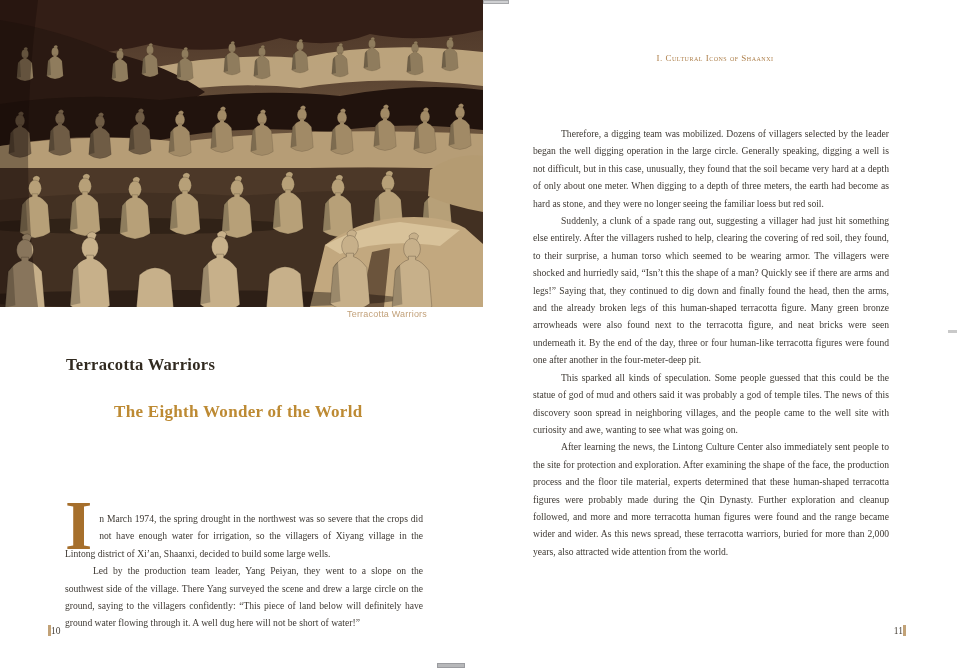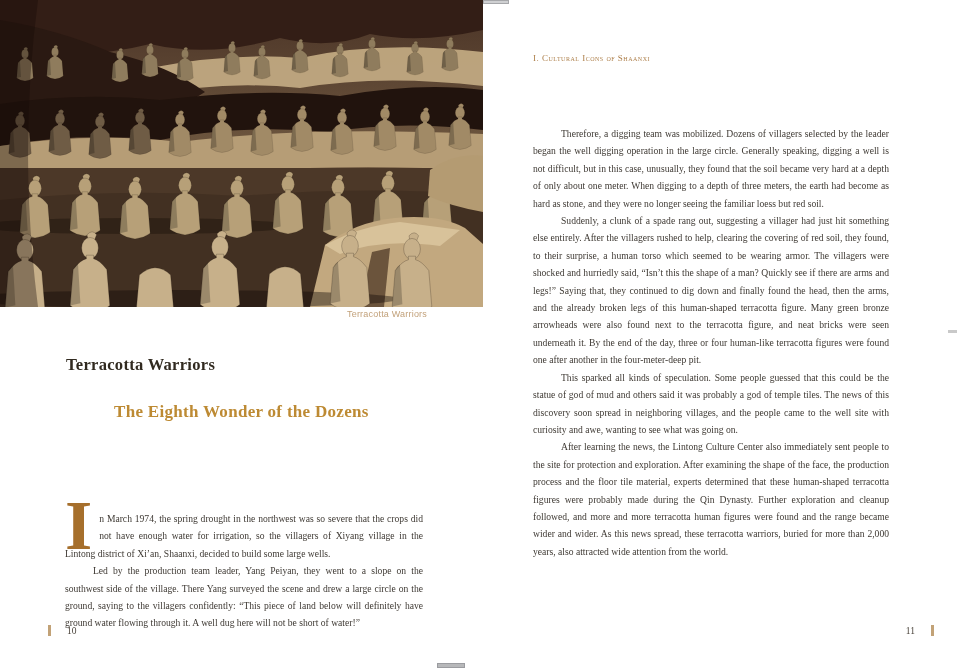--- a/index.html
+++ b/index.html
@@ -22,27 +22,27 @@
     color:#bd8a33;letter-spacing:.3px;
   }
   .body-text{font-size:9.6px;line-height:17.4px;color:#3e3933;margin-top:44px;}
   .body-text p{margin:0;text-indent:28px;text-align:justify;}
   .body-left{position:absolute;left:65px;top:466px;width:358px;}
   .body-left p.first{text-indent:0;}
   .dropcap{
     float:left;font-size:70px;line-height:34px;height:34px;margin:0 7px 0 0;
     font-weight:bold;color:#a66f2c;position:relative;top:-1px;
   }
-  .pageno{position:absolute;top:625px;font-size:9.5px;color:#49423a;display:flex;align-items:center;gap:16px;}
+  .pageno{position:absolute;top:625px;font-size:9.5px;color:#49423a;display:flex;align-items:center;gap:0;}
   .pageno-left{left:48px;}
-  .pageno-right{left:561px;width:373px;justify-content:flex-end;}
+  .pageno-right{left:533px;width:373px;justify-content:flex-end;}
   .pagebar{display:inline-block;width:3px;height:11px;background:#c2a277;}
   
   .running-header{
-    position:absolute;left:533px;top:53px;width:364px;text-align:left;
+    position:absolute;left:533px;top:53px;width:364px;text-align:center;
     font-size:9px;color:#ad7f4a;font-variant:small-caps;letter-spacing:.5px;
   }
   .body-right{position:absolute;left:533px;top:81px;width:356px;}
   
   .thumb{position:absolute;background:#cfd0d2;border:1px solid #a6a7aa;box-sizing:border-box;}
   .thumb-top{left:483px;top:0;width:26px;height:4px;}
   .thumb-bottom{left:437px;top:663px;width:28px;height:5px;background:#b7b8ba;border-color:#9b9ca0;}
   .thumb-right{left:948px;top:330px;width:9px;height:3px;background:#c9c9c9;border:none;}
 </style>
 </head>
@@ -143,21 +143,21 @@
       <use href="#w" transform="translate(412,297) scale(1.2)"></use>
     </g>
 
     <path d="M0,0 H38 Q18,150 38,307 H0 Z" fill="rgba(20,10,6,.35)"></path>
   </svg>
 
   <div class="photo-caption">Terracotta Warriors</div>
 
   <h1 class="chapter-title">Terracotta Warriors</h1>
 
-  <h2 class="chapter-subtitle">The Eighth Wonder of the Dozens</h2>
+  <h2 class="chapter-subtitle">The Eighth Wonder of the World</h2>
 
   <div class="body-text body-left">
     <p class="first">
       <span class="dropcap">I</span><span>n March 1974, the spring drought in the northwest was so severe that the crops did not have enough water for irrigation, so the villagers of Xiyang village in the Lintong district of Xi’an, Shaanxi, decided to build some large wells.</span>
     </p>
     <p>Led by the production team leader, Yang Peiyan, they went to a slope on the southwest side of the village. There Yang surveyed the scene and drew a large circle on the ground, saying to the villagers confidently: “This piece of land below will definitely have ground water flowing through it. A well dug here will not be short of water!”</p>
   </div>
 
   <div class="pageno pageno-left">
     <span class="pagebar"></span>

